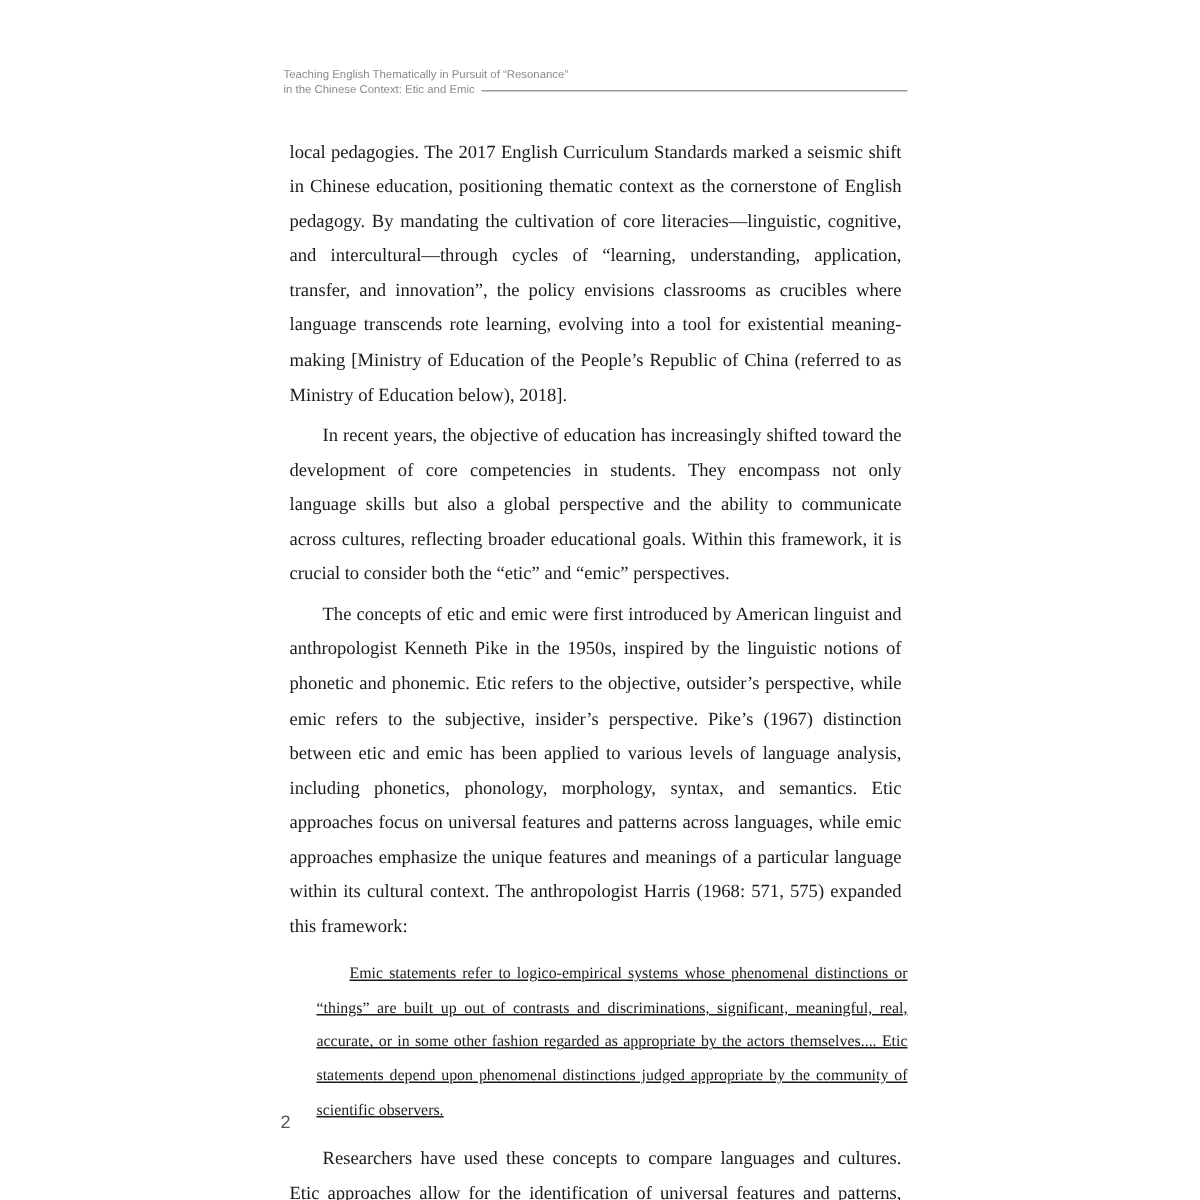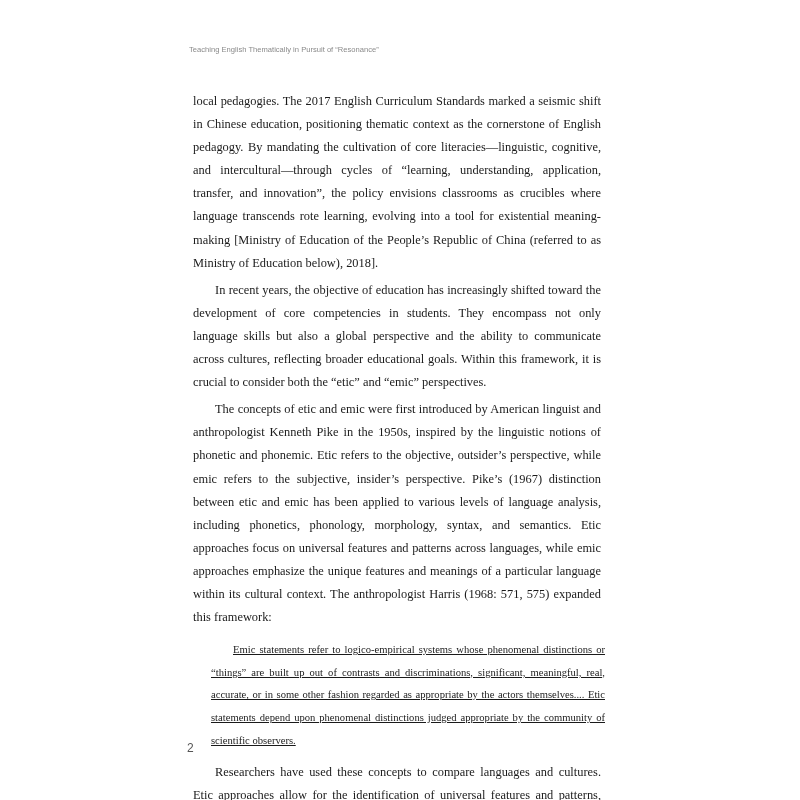--- a/index.html
+++ b/index.html
@@ -28,20 +28,24 @@
       position: absolute; left: 187px; top: 741px;
       font-family: "Liberation Sans", sans-serif; font-size: 12px; color: #555;
     }
   </style>
 </head>
 <body>
 
 <div class="page">
   <div class="running-head">
     <div>Teaching English Thematically in Pursuit of “Resonance”</div>
+    <div class="line2">
+      <span>in the Chinese Context: Etic and Emic</span>
+      <span class="rule"></span>
+    </div>
   </div>
 
   <div class="body-text">
     <p>local pedagogies. The 2017 English Curriculum Standards marked a seismic shift in Chinese education, positioning thematic context as the cornerstone of English pedagogy. By mandating the cultivation of core literacies—linguistic, cognitive, and intercultural—through cycles of “learning, understanding, application, transfer, and innovation”, the policy envisions classrooms as crucibles where language transcends rote learning, evolving into a tool for existential meaning-making [Ministry of Education of the People’s Republic of China (referred to as Ministry of Education below), 2018].</p>
     <p class="indent">In recent years, the objective of education has increasingly shifted toward the development of core competencies in students. They encompass not only language skills but also a global perspective and the ability to communicate across cultures, reflecting broader educational goals. Within this framework, it is crucial to consider both the “etic” and “emic” perspectives.</p>
     <p class="indent">The concepts of etic and emic were first introduced by American linguist and anthropologist Kenneth Pike in the 1950s, inspired by the linguistic notions of phonetic and phonemic. Etic refers to the objective, outsider’s perspective, while emic refers to the subjective, insider’s perspective. Pike’s (1967) distinction between etic and emic has been applied to various levels of language analysis, including phonetics, phonology, morphology, syntax, and semantics. Etic approaches focus on universal features and patterns across languages, while emic approaches emphasize the unique features and meanings of a particular language within its cultural context. The anthropologist Harris (1968: 571, 575) expanded this framework:</p>
     <div class="quote">
       <p>Emic statements refer to logico-empirical systems whose phenomenal distinctions or “things” are built up out of contrasts and discriminations, significant, meaningful, real, accurate, or in some other fashion regarded as appropriate by the actors themselves.... Etic statements depend upon phenomenal distinctions judged appropriate by the community of scientific observers.</p>
     </div>
     <p class="indent">Researchers have used these concepts to compare languages and cultures. Etic approaches allow for the identification of universal features and patterns, while emic approaches provide insights into the unique cultural values and meanings embedded in language use.</p>

